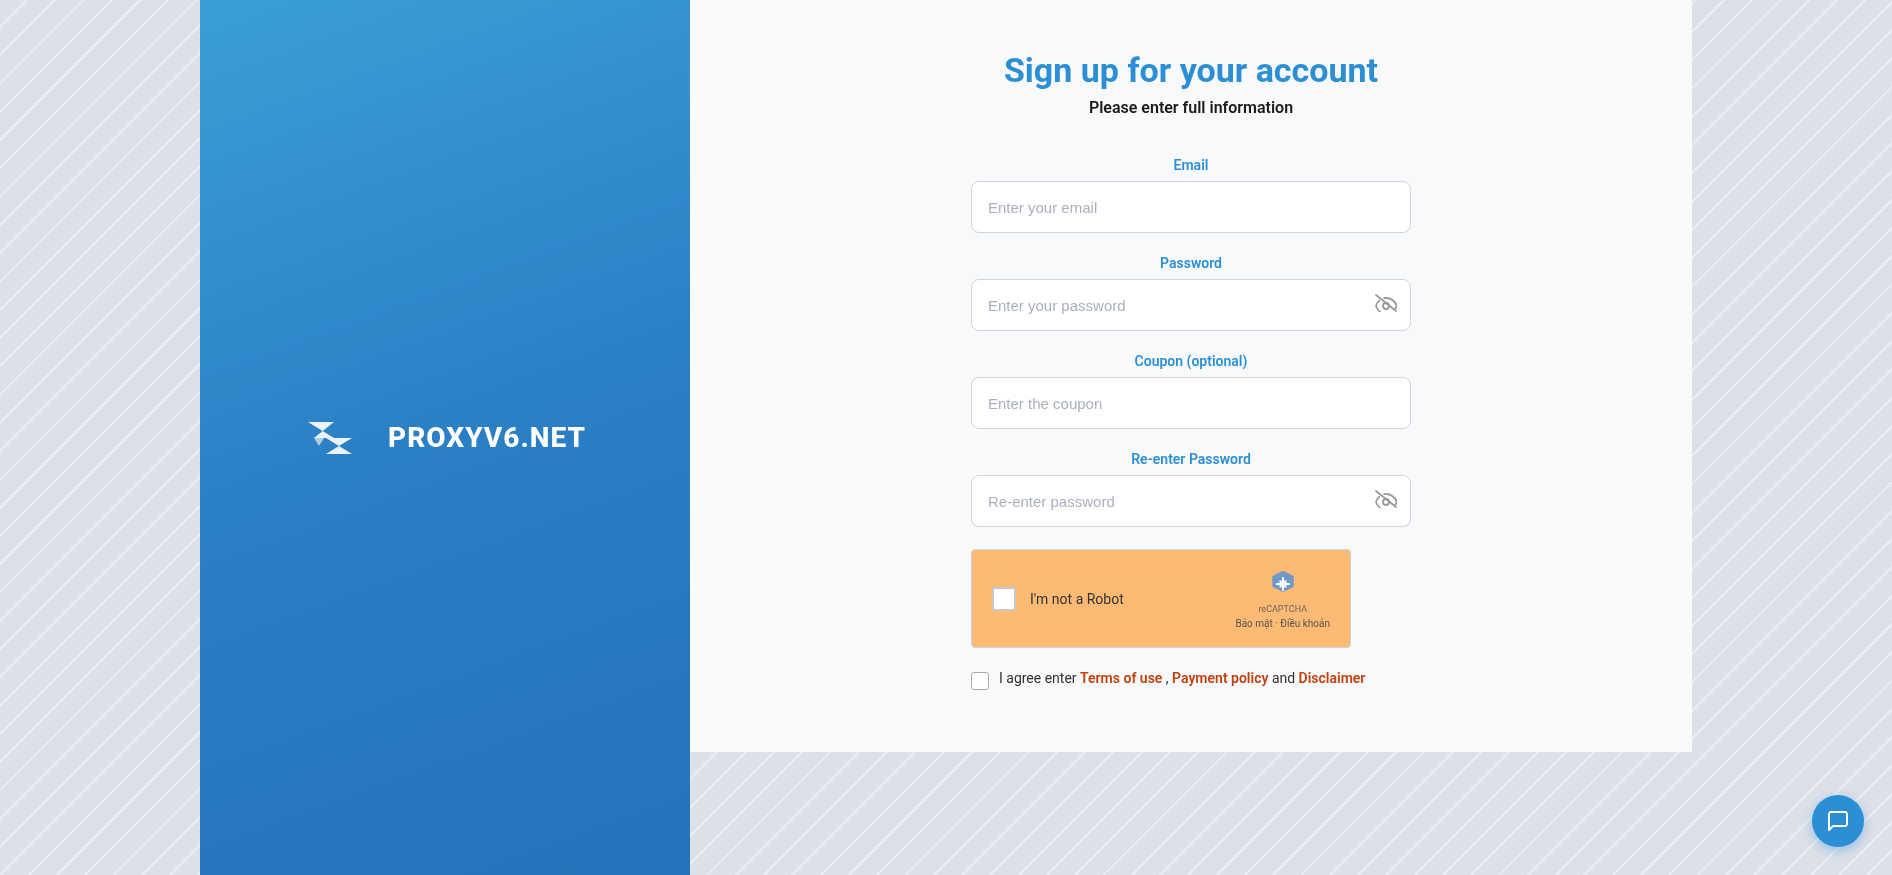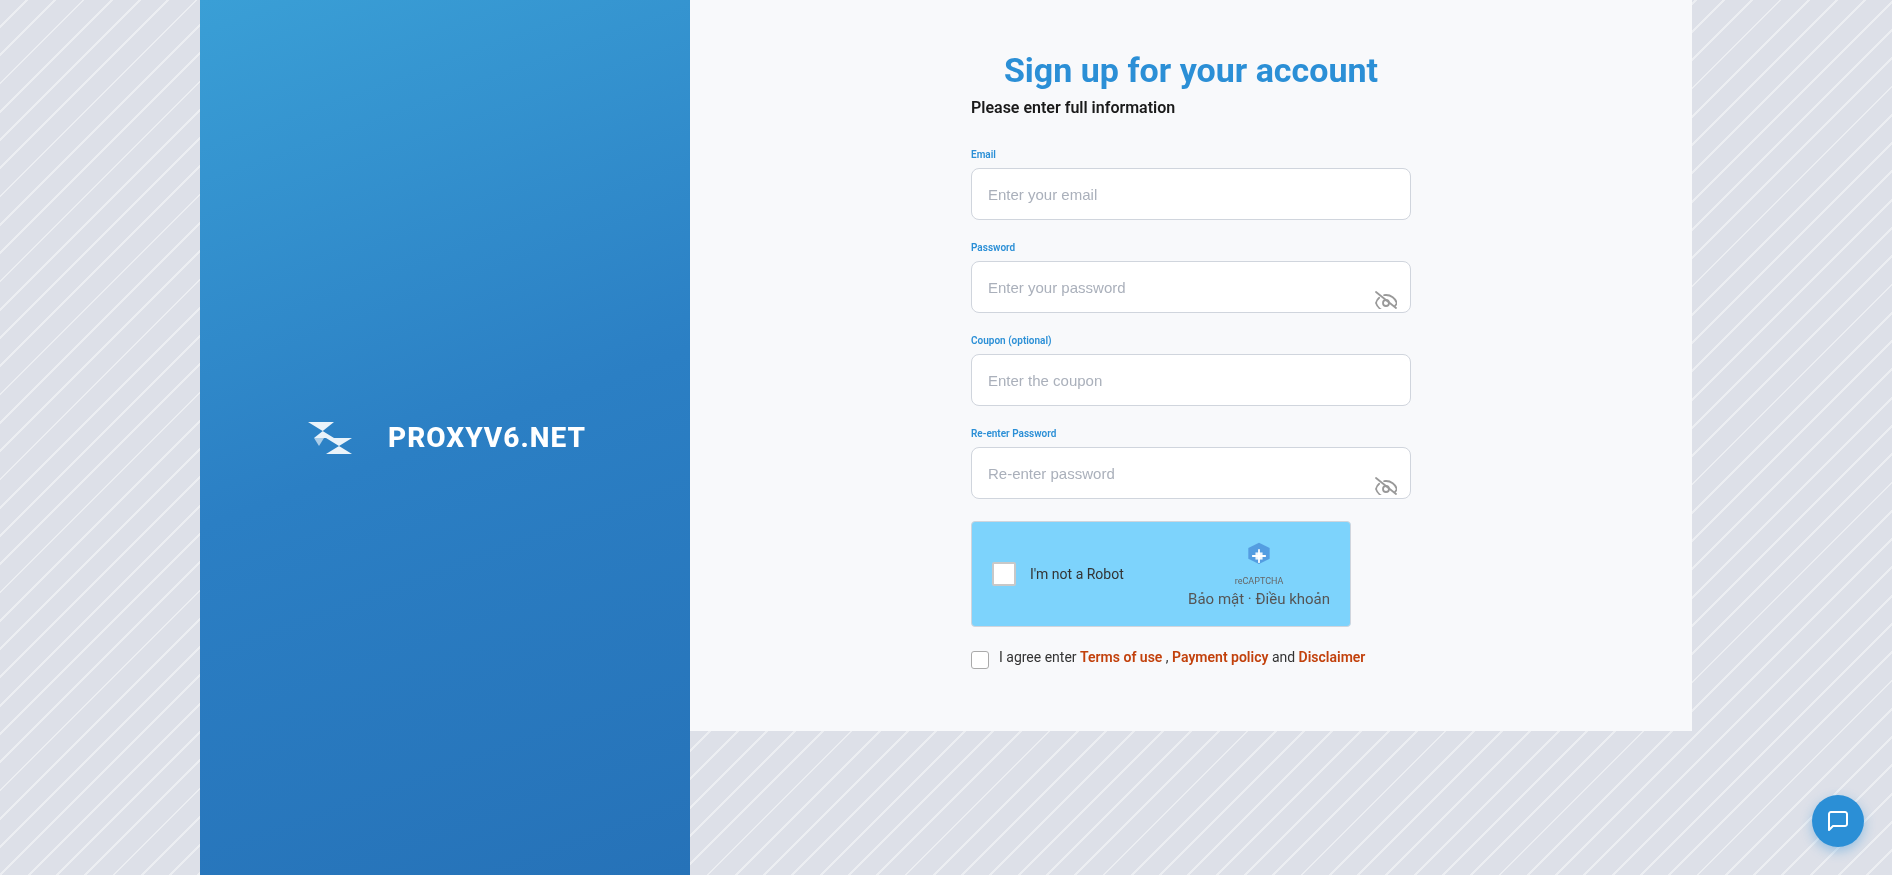--- a/index.html
+++ b/index.html
@@ -92,43 +92,44 @@
 
     .form-title {
       text-align: center;
       font-size: 34px;
       font-weight: 700;
       color: #2b8fd6;
       margin-bottom: 8px;
     }
 
     .form-subtitle {
-      text-align: left;
+      text-align: center;
       font-size: 16px;
       font-weight: 600;
       color: #1a1a1a;
-      margin-bottom: 32px;
+      margin-bottom: 40px;
     }
 
     .form-group {
       margin-bottom: 22px;
     }
 
     .form-label {
       display: block;
-      font-size: 10px;
+      font-size: 14px;
       font-weight: 600;
       color: #2b8fd6;
       margin-bottom: 8px;
+      text-align: center;
     }
 
     .input-wrapper {
       position: relative;
       display: flex;
-      align-items: flex-end;
+      align-items: center;
     }
 
     .form-input {
       width: 100%;
       height: 52px;
       border: 1.5px solid #d0d5dd;
       border-radius: 8px;
       padding: 0 16px;
       font-size: 15px;
       color: #333;
@@ -147,21 +148,21 @@
       cursor: pointer;
       color: #888;
       font-size: 18px;
       user-select: none;
     }
 
     
     .recaptcha-box {
       border: 1.5px solid #d0d5dd;
       border-radius: 4px;
-      background: #7dd3fc;
+      background: #fdba74;
       padding: 18px 20px;
       display: flex;
       align-items: center;
       justify-content: space-between;
       margin-bottom: 22px;
       width: 380px;
     }
 
     .recaptcha-left {
       display: flex;
@@ -196,21 +197,21 @@
       height: 32px;
     }
 
     .recaptcha-text {
       font-size: 9px;
       color: #666;
       text-align: center;
     }
 
     .recaptcha-links {
-      font-size: 15px;
+      font-size: 10px;
       color: #555;
       text-align: right;
     }
 
     
     .terms-row {
       display: flex;
       align-items: flex-start;
       gap: 10px;
       margin-bottom: 22px;

